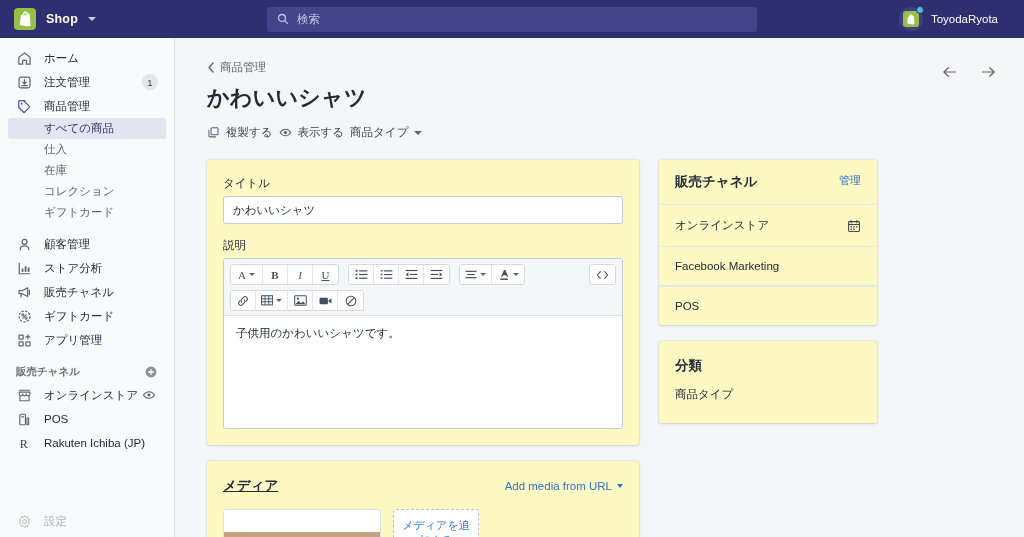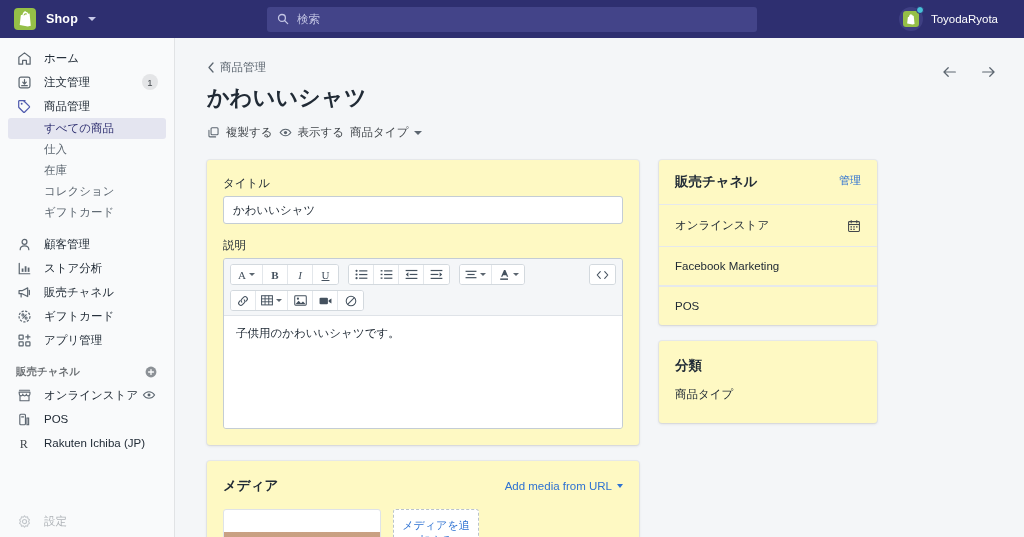--- a/index.html
+++ b/index.html
@@ -167,21 +167,21 @@
     width: 0; height: 0; border-left: 3px solid transparent;
     border-right: 3px solid transparent; border-top: 3.5px solid #5C6670;
   }
   .rte-spacer { flex: 1; }
   .rte-body {
     height: 112px; background: #fff; padding: 10px 12px;
     font-size: 11.5px; color: #212B36; cursor: text;
   }
 
   
-  .card-title { font-size: 13.5px; font-weight: bold; color: #212B36; }
+  .card-title { font-size: 13.5px; font-weight: bold; color: #212B36; text-decoration: underline; }
   .media-head { display: flex; align-items: center; justify-content: space-between; }
   .link-blue { font-size: 11.5px; color: #2E72D2; cursor: pointer; display:flex; align-items:center; gap:5px; }
   .link-caret {
     width: 0; height: 0; border-left: 3.5px solid transparent;
     border-right: 3.5px solid transparent; border-top: 4px solid #2E72D2;
   }
   .media-row { display: flex; gap: 12px; margin-top: 14px; }
   .media-thumb {
     width: 158px; height: 105px; border: 1px solid #DFE3E8; border-radius: 3px;
     overflow: hidden; background: #fff; position: relative; cursor: pointer;

